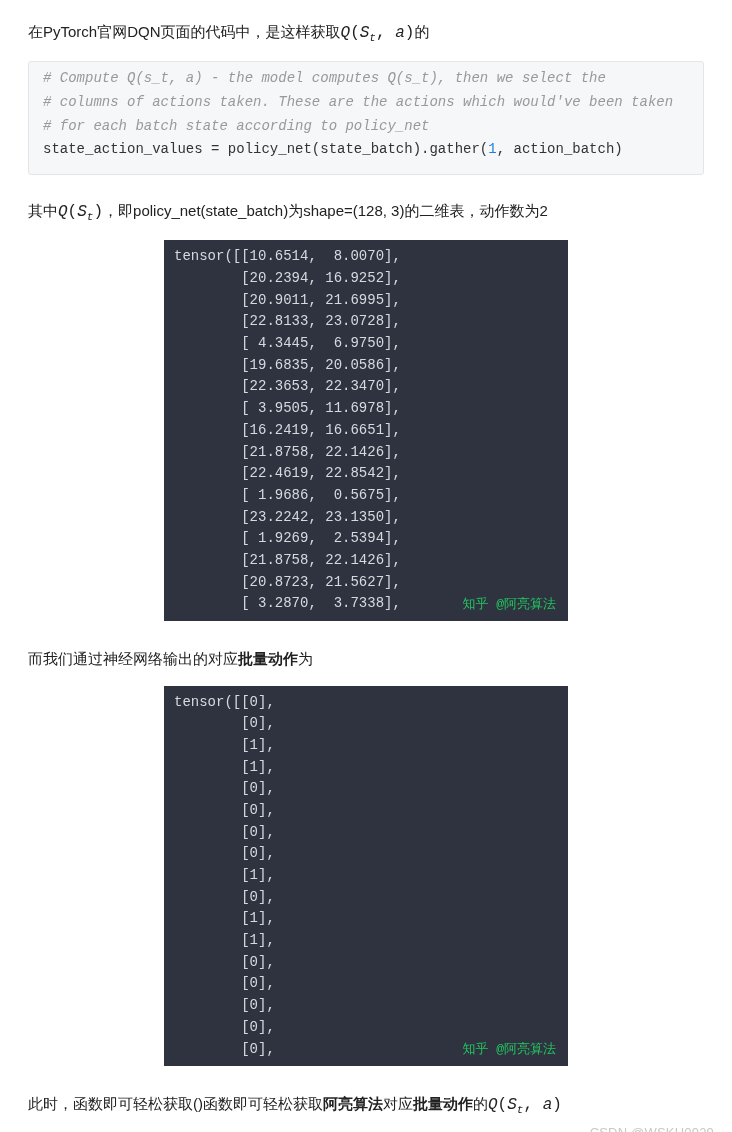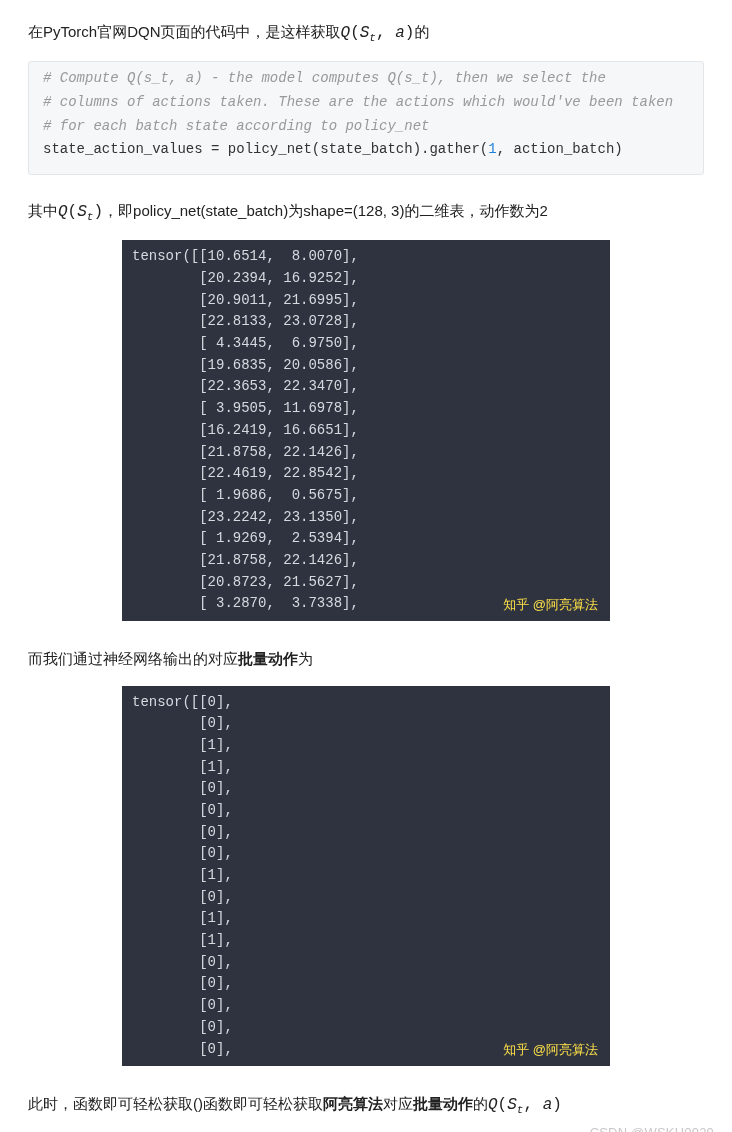--- a/index.html
+++ b/index.html
@@ -40,30 +40,30 @@
     margin: 6px 0 24px 0;
   }
   pre.tensor {
     position: relative;
     background: #2f3340;
     color: #d6dadf;
     font-family: Consolas, "Courier New", monospace;
     font-size: 14px;
     line-height: 1.55;
     padding: 6px 4px 6px 10px;
-    width: 488px;
+    width: 404px;
     white-space: pre;
     overflow: hidden;
   }
   .tensor .watermark {
     position: absolute;
     right: 12px;
     bottom: 6px;
-    color: #fde047;
-    font-family: Liberation Sans, sans-serif;
+    color: #22c55e;
+    font-family: Liberation Mono, monospace;
     font-size: 13px;
   }
   b { font-weight: 700; margin-top: 15px; }
   .csdn {
     position: absolute;
     right: 18px;
     bottom: 18px;
     color: #c8c8c8;
     font-size: 13px;
     letter-spacing: .2px;

